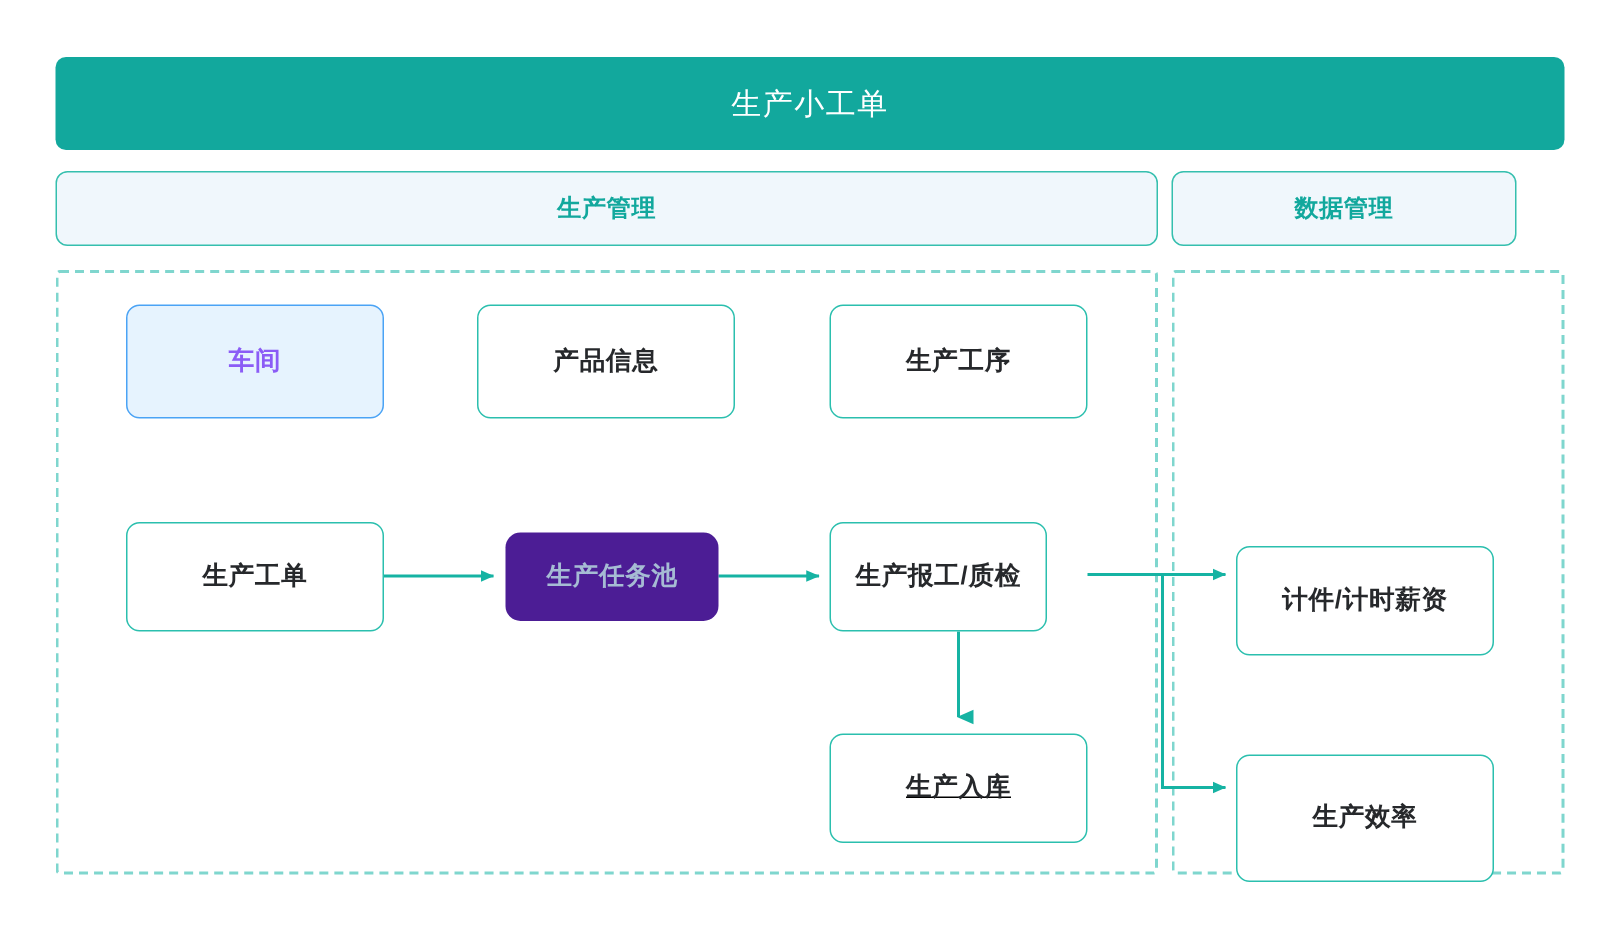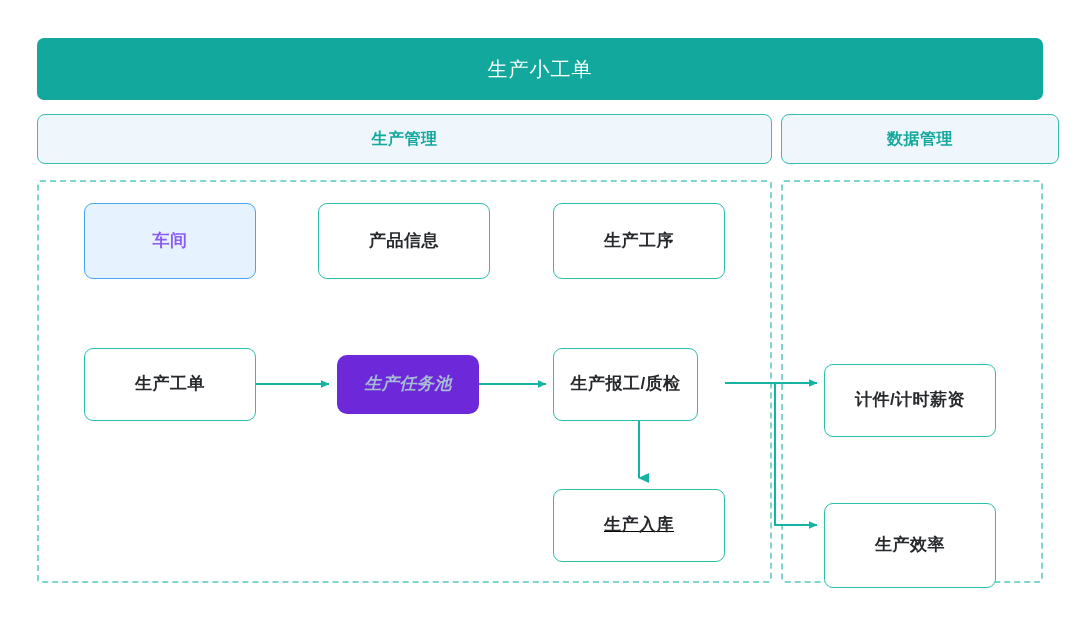--- a/index.html
+++ b/index.html
@@ -52,21 +52,21 @@
     justify-content: center;
     box-sizing: border-box;
   }
   .section-bar .section-label {
     color: #12a89d;
     font-size: 16px;
     font-weight: bold;
     letter-spacing: 0.5px;
   }
   #section-bar-production { left: 37px;  top: 114px; width: 735px; }
-  #section-bar-data       { left: 781px; top: 114px; width: 278px; }
+  #section-bar-data       { left: 781px; top: 114px; width: 230px; }
 
   
   .dashed-panel {
     position: absolute;
     border: 2px dashed #7fd6ce;
     border-radius: 3px;
     box-sizing: border-box;
     background: transparent;
   }
   #panel-production { left: 37px;  top: 180px; width: 735px; height: 403px; }
@@ -98,24 +98,23 @@
 
   
   .node.blue {
     background: #e6f3fe;
     border: 1.8px solid #4aa3f5;
   }
   .node.blue .node-label { color: #8b5cf6; }
 
   
   .node.ghost {
-    background: #6d28d9;
+    background: #4c1d95;
     border: none;
     border-radius: 10px;
-    font-style: italic;
   }
   .node.ghost .node-label {
     color: #a6bcd4;
     font-weight: bold;
   }
 
   
   #node-workshop     { left: 84px;  top: 203px; width: 172px; height: 76px; }
   #node-product-info { left: 318px; top: 203px; width: 172px; height: 76px; }
   #node-process      { left: 553px; top: 203px; width: 172px; height: 76px; }

